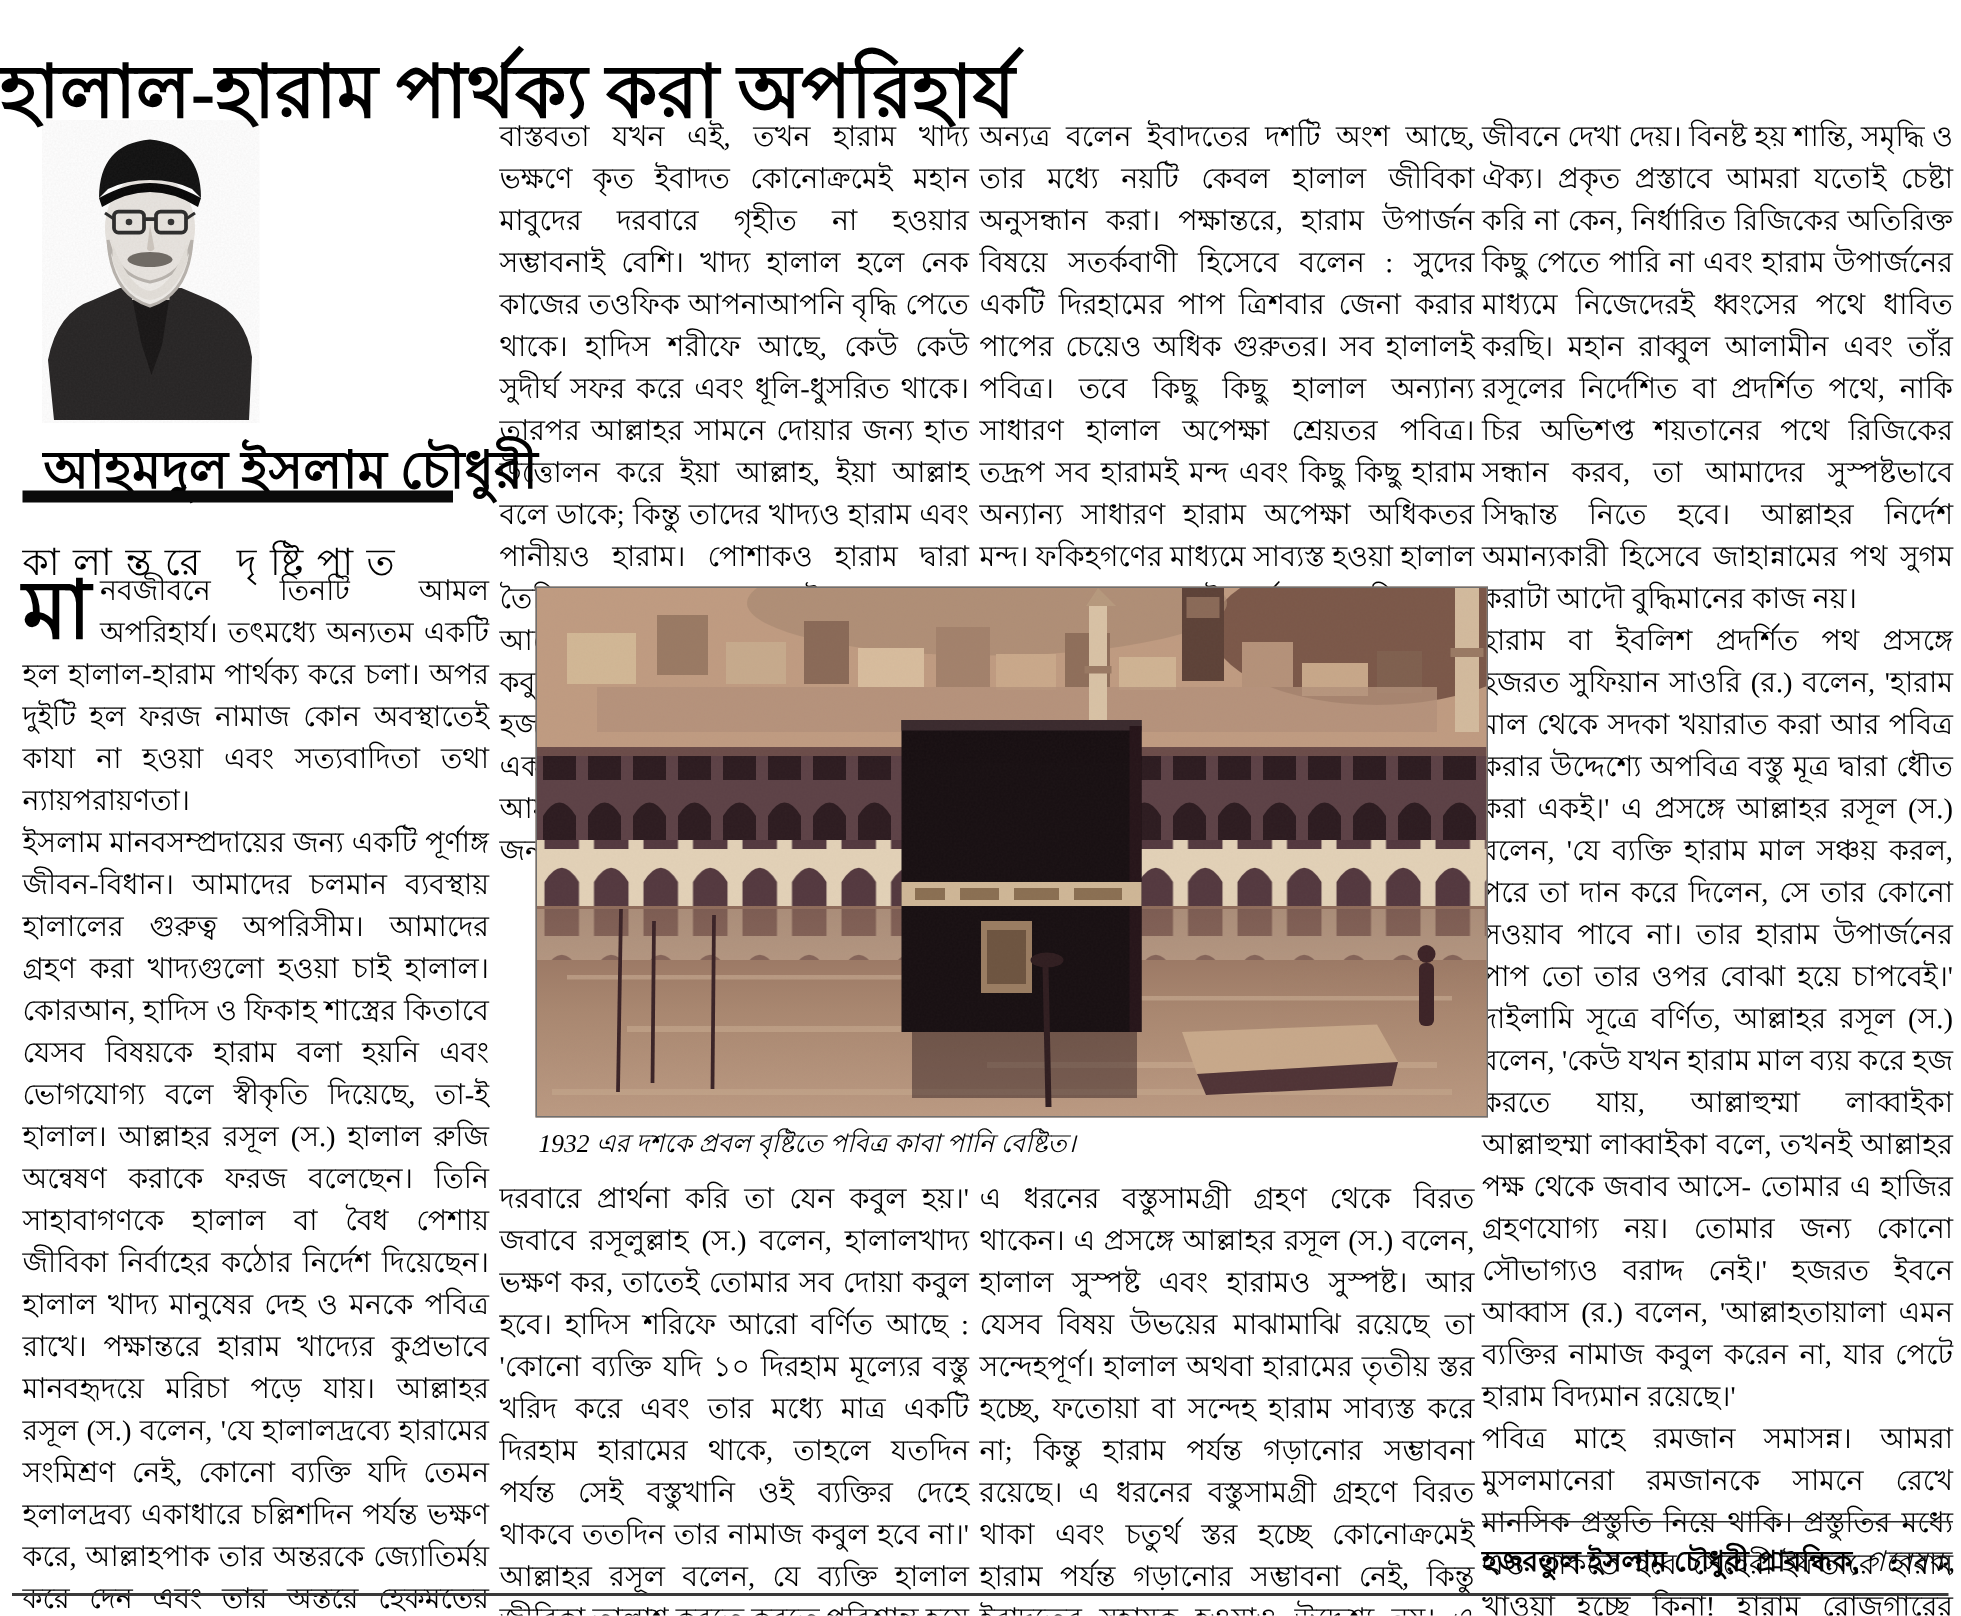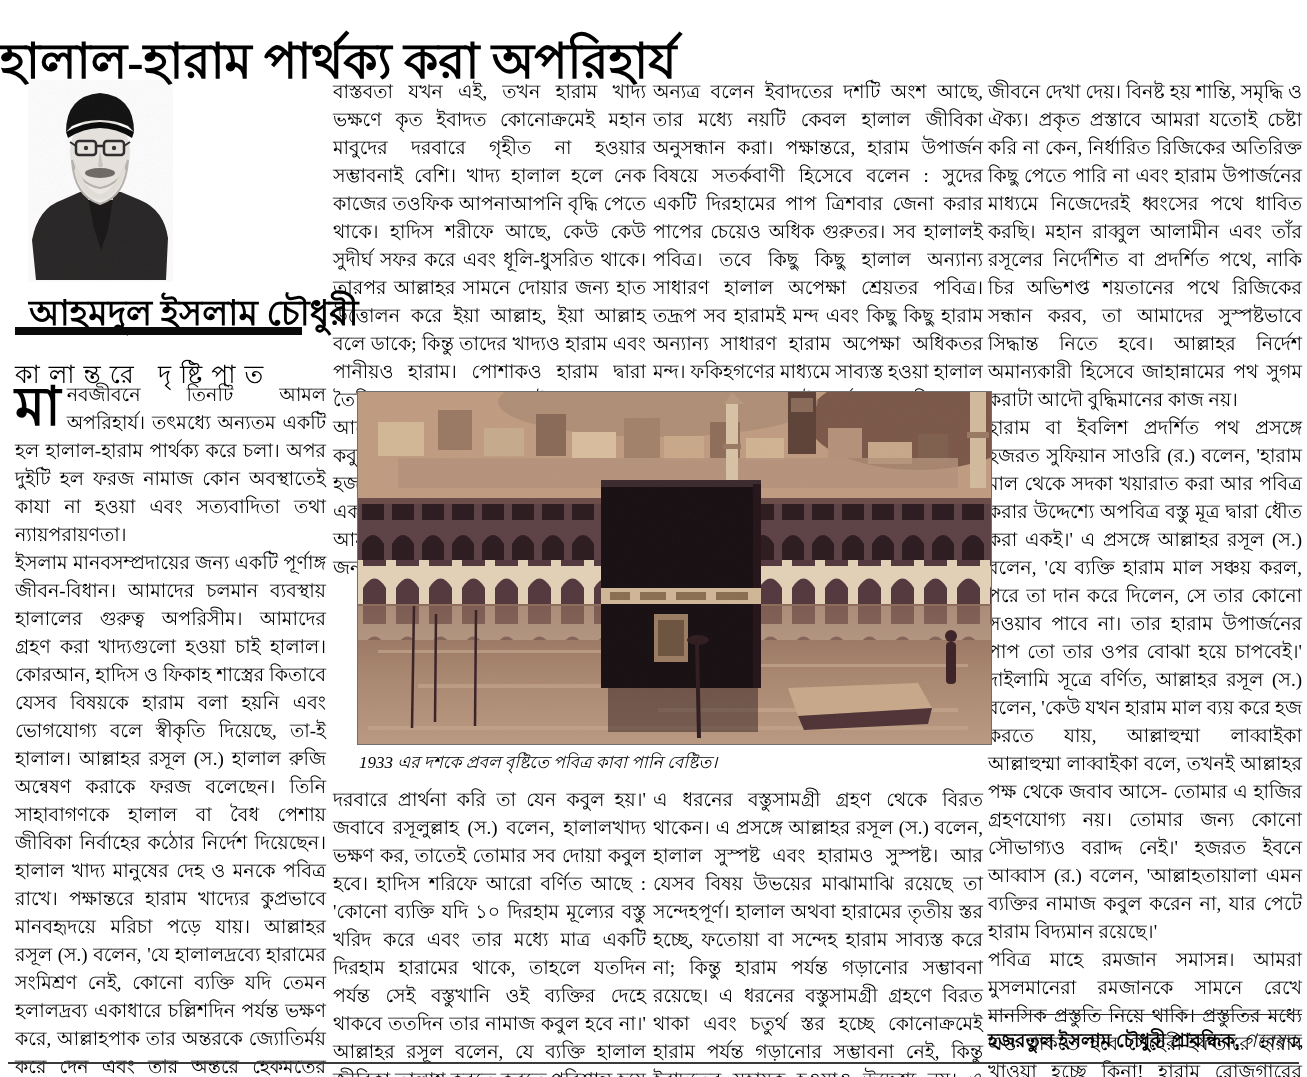--- a/index.html
+++ b/index.html
@@ -222,21 +222,21 @@
     </g>
     <g stroke="#3a2327" stroke-width="2.5">
       <line x1="56" y1="214" x2="54" y2="336"></line>
         <line x1="78" y1="222" x2="77" y2="330"></line>
         <line x1="118" y1="218" x2="117" y2="334"></line>
     </g>
     <rect x="0" y="0" width="633" height="352" filter="url(#pGrain)" opacity="0.13"></rect>
   </svg>
 </div>
 
-<div class="abs caption">1933 এর দশকে প্রবল বৃষ্টিতে পবিত্র কাবা পানি বেষ্টিত।</div>
+<div class="abs caption">1932 এর দশকে প্রবল বৃষ্টিতে পবিত্র কাবা পানি বেষ্টিত।</div>
 
 <div class="abs col col2b">
   <p>দরবারে প্রার্থনা করি তা যেন কবুল হয়।' জবাবে রসূলুল্লাহ (স.) বলেন, হালালখাদ্য ভক্ষণ কর, তাতেই তোমার সব দোয়া কবুল হবে। হাদিস শরিফে আরো বর্ণিত আছে : 'কোনো ব্যক্তি যদি ১০ দিরহাম মূল্যের বস্তু খরিদ করে এবং তার মধ্যে মাত্র একটি দিরহাম হারামের থাকে, তাহলে যতদিন পর্যন্ত সেই বস্তুখানি ওই ব্যক্তির দেহে থাকবে ততদিন তার নামাজ কবুল হবে না।' আল্লাহর রসূল বলেন, যে ব্যক্তি হালাল জীবিকা তালাশ করতে করতে পরিশ্রান্ত হয়ে রাতে গৃহে প্রত্যাবর্তন করে, আর সব পাপ মার্জিত হয়ে যায় এবং এই ব্যক্তি পাপহীন অবস্থায় নিদ্রা যায়। নিদ্রা থেকে গাত্রোত্থান করলে পরম করুণাময় আল্লাহতায়ালা তার ওপর অতিশয় সন্তুষ্ট হন।</p>
 </div>
 
 <div class="abs col col3b">
   <p>এ ধরনের বস্তুসামগ্রী গ্রহণ থেকে বিরত থাকেন। এ প্রসঙ্গে আল্লাহর রসূল (স.) বলেন, হালাল সুস্পষ্ট এবং হারামও সুস্পষ্ট। আর যেসব বিষয় উভয়ের মাঝামাঝি রয়েছে তা সন্দেহপূর্ণ। হালাল অথবা হারামের তৃতীয় স্তর হচ্ছে, ফতোয়া বা সন্দেহ হারাম সাব্যস্ত করে না; কিন্তু হারাম পর্যন্ত গড়ানোর সম্ভাবনা রয়েছে। এ ধরনের বস্তুসামগ্রী গ্রহণে বিরত থাকা এবং চতুর্থ স্তর হচ্ছে কোনোক্রমেই হারাম পর্যন্ত গড়ানোর সম্ভাবনা নেই, কিন্তু ইবাদতের সহায়ক হওয়াও উদ্দেশ্য নয়। এ ধরনের খাদ্য থেকে বিরত থাকা। আর বিরত থাকার এ পর্যায়কে বলা হয় সিদ্দিকগণের মকাম।</p>
 
 </div>
 

